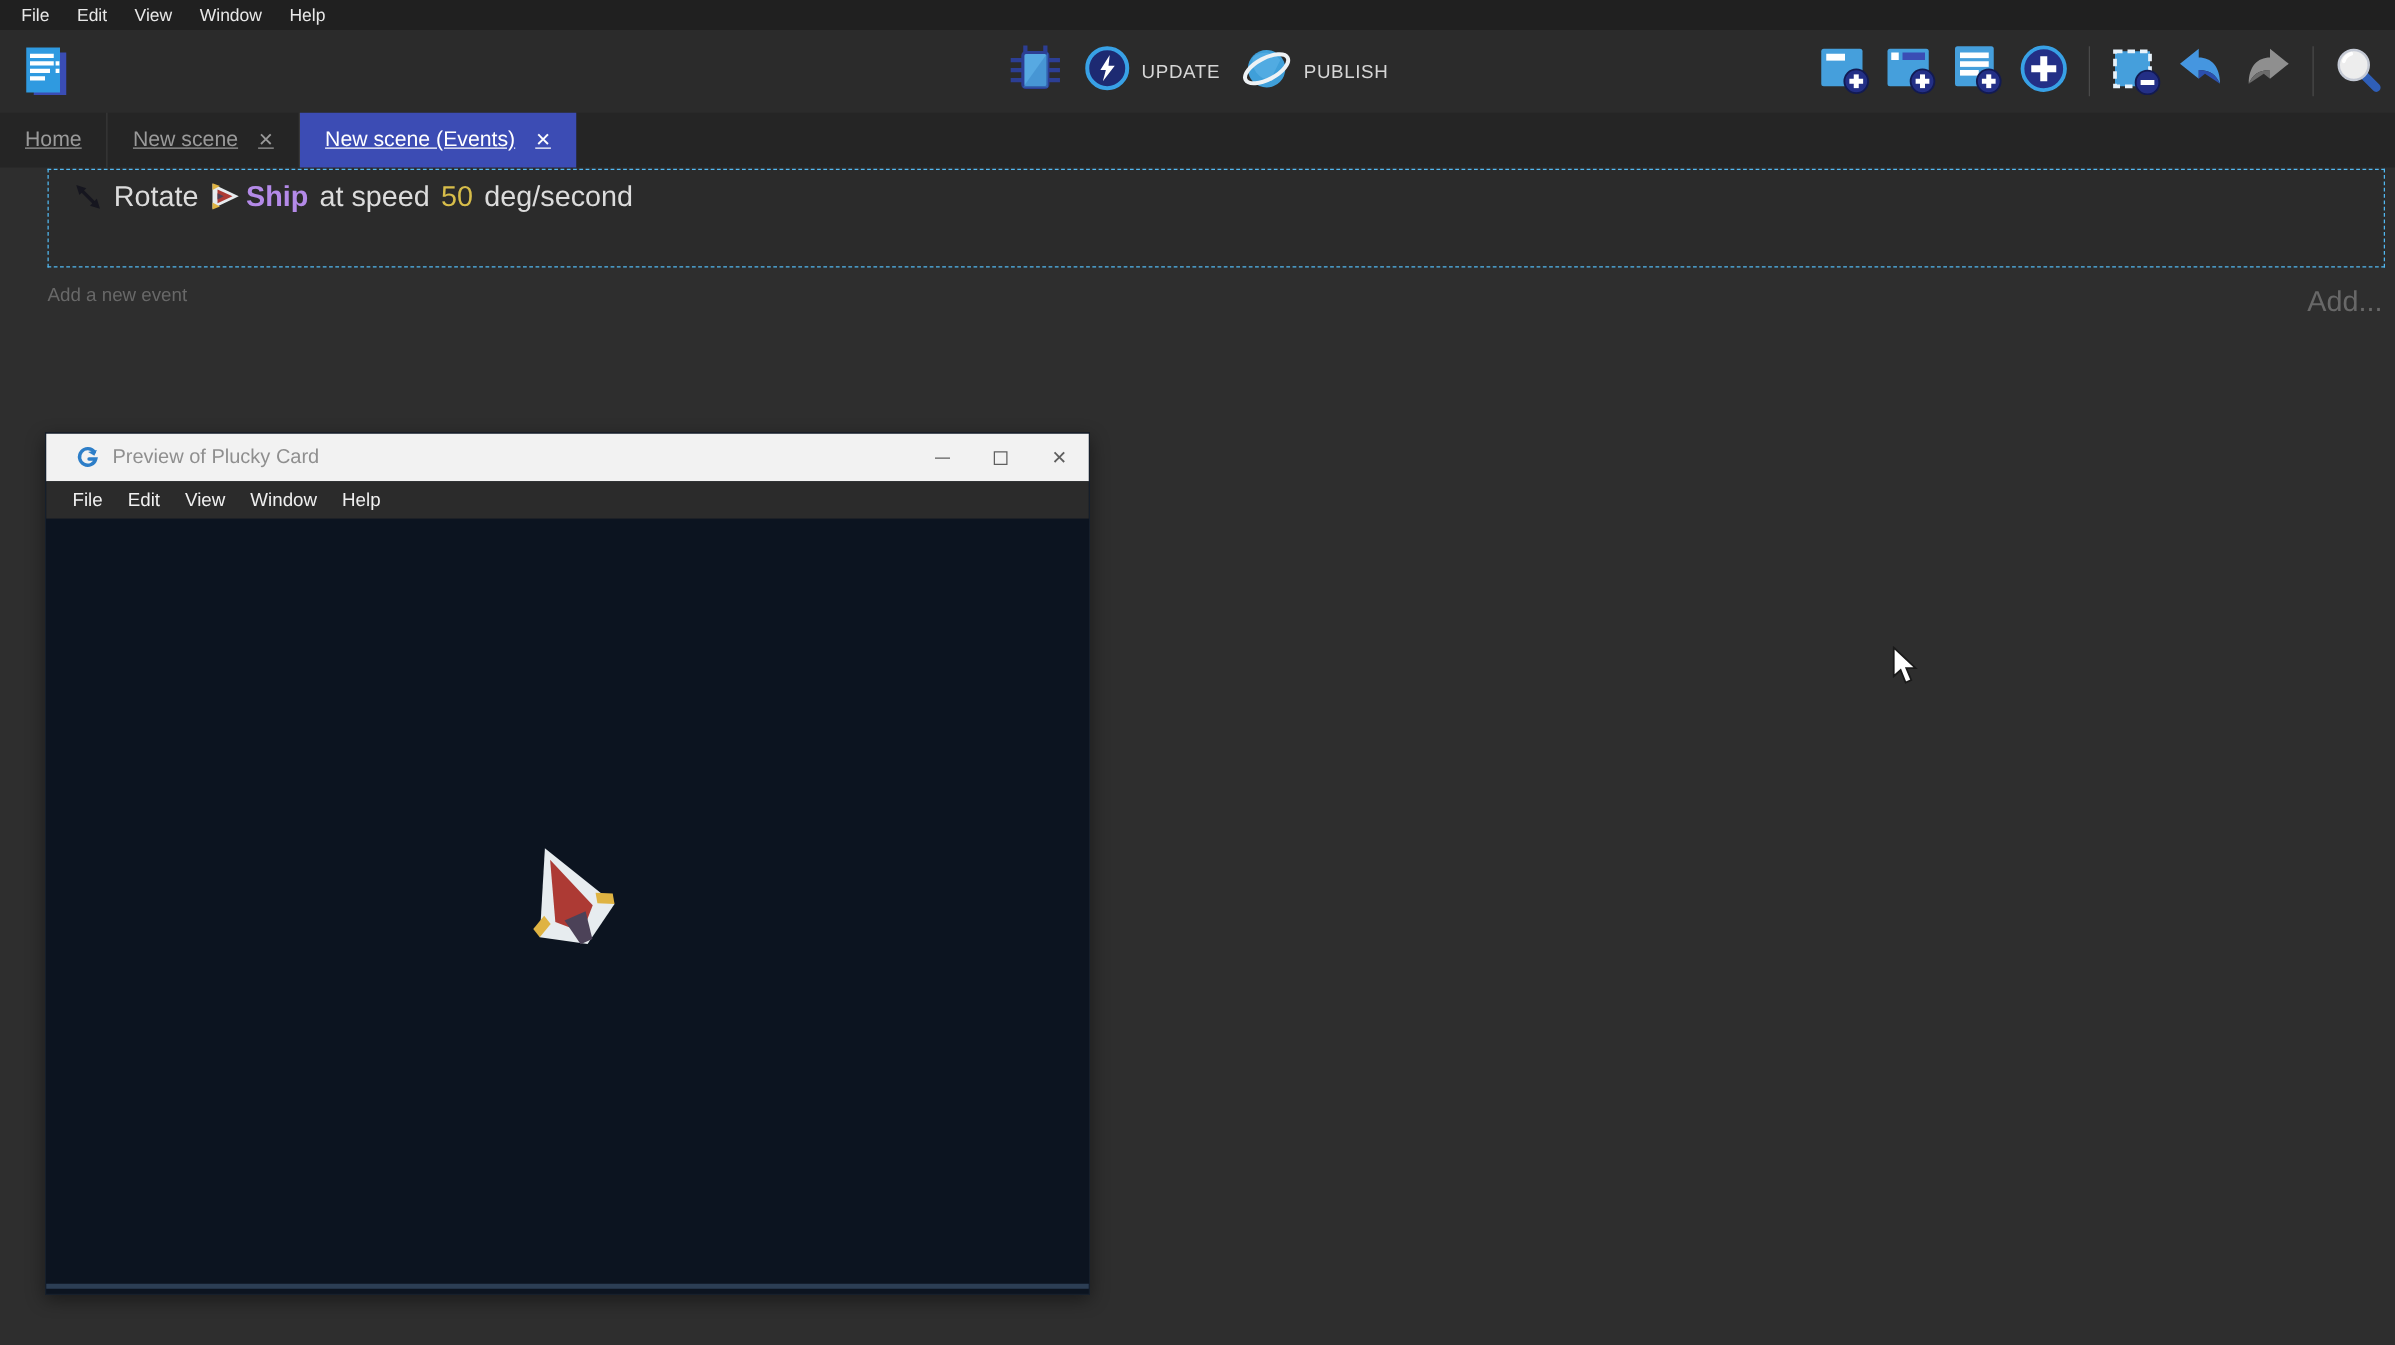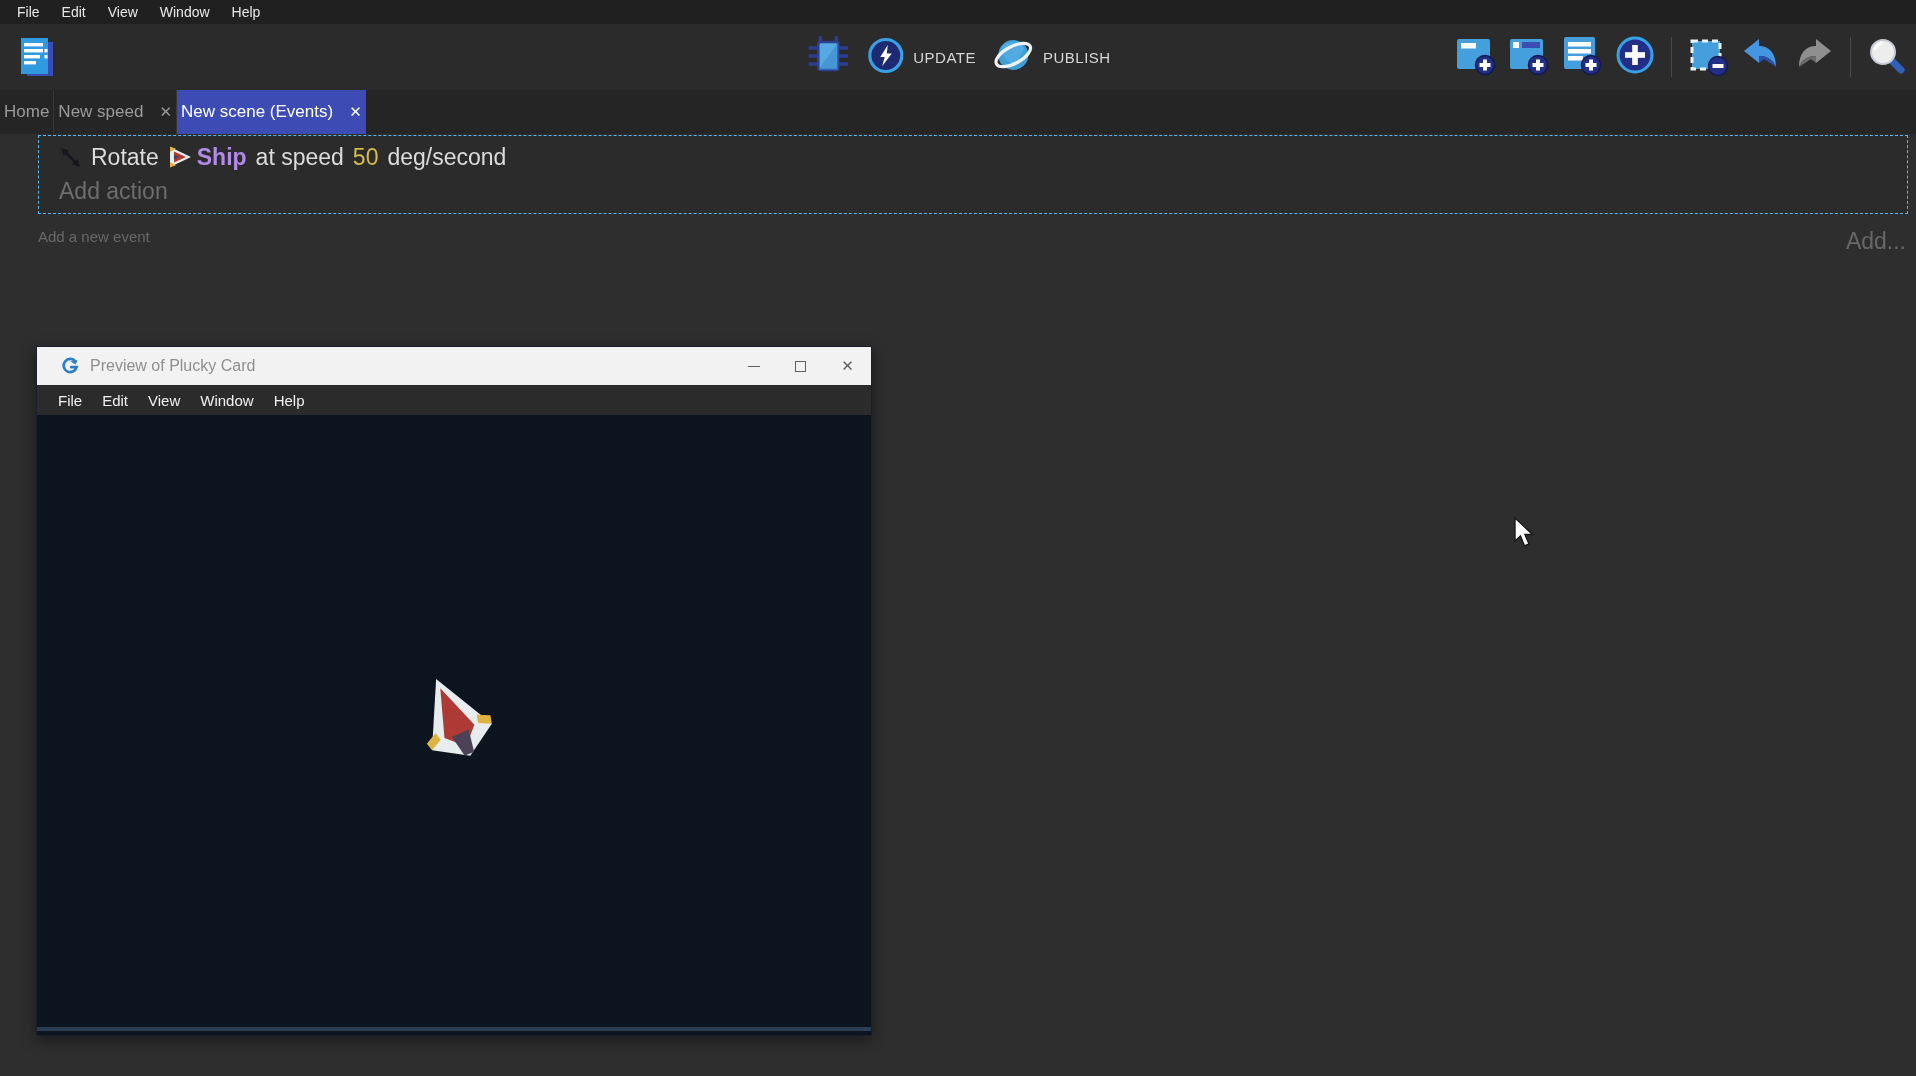--- a/index.html
+++ b/index.html
@@ -37,22 +37,22 @@
   .tb-btn { display:flex; align-items:center; gap:9px; cursor:pointer; }
   .tb-label { font-size:15px; color:#d6d6d6; letter-spacing:0.5px; }
   .tb-sep { width:1px; height:40px; background:#4a4a4a; margin:0 4px; }
 
   
   .tabbar {
     height:44px; background:#252525; display:flex; align-items:stretch;
   }
   .tab {
     display:flex; align-items:center; gap:16px;
-    padding:0 4px; font-size:17px; color:#9a9a9a;
-    border-right:1px solid #383838; cursor:pointer; white-space:nowrap;
+    padding:0 20px; font-size:17px; color:#9a9a9a;
+    border-right:1px solid #383838; cursor:pointer; white-space:nowrap;text-decoration:underline;
   }
   .tab.active { background:#3c4cb4; color:#ffffff; border-right:none; }
   .tab .tab-close { font-size:15px; color:#9a9a9a; cursor:pointer; }
   .tab.active .tab-close { color:#ffffff; }
 
   
   .events-area { position:relative; height:220px; }
   .event-row {
     position:absolute; left:38px; top:1px; width:1870px; height:79px;
     border:1px dashed #52b9f2; display:flex; background:#2b2b2b;
@@ -270,21 +270,21 @@
       </span>
     </span>
   </div>
 </div>
 
 <div class="tabbar">
   <div class="tab">
     <span>Home</span>
   </div>
   <div class="tab">
-    <span>New speed</span>
+    <span>New scene</span>
     <span class="tab-close">✕</span>
   </div>
   <div class="tab active">
     <span>New scene (Events)</span>
     <span class="tab-close">✕</span>
   </div>
 </div>
 
 <div class="events-area">
 
@@ -308,21 +308,20 @@
               <polygon points="6,5.5 18,11 6,16.5" fill="#ad3a34"></polygon>
               <polygon points="6,8.5 11,11 6,13.5" fill="#4c4258"></polygon>
             </svg>
           </span>
           <span class="action-object">Ship</span>
         </span>
         <span class="action-text">at speed</span>
         <span class="action-number">50</span>
         <span class="action-text">deg/second</span>
       </div>
-      <div class="action-placeholder">Add action</div>
     </div>
   </div>
 
   <div class="add-new-event">Add a new event</div>
   <div class="add-more">Add...</div>
 </div>
 
 <div class="preview-window">
 
   <div class="pw-titlebar">

